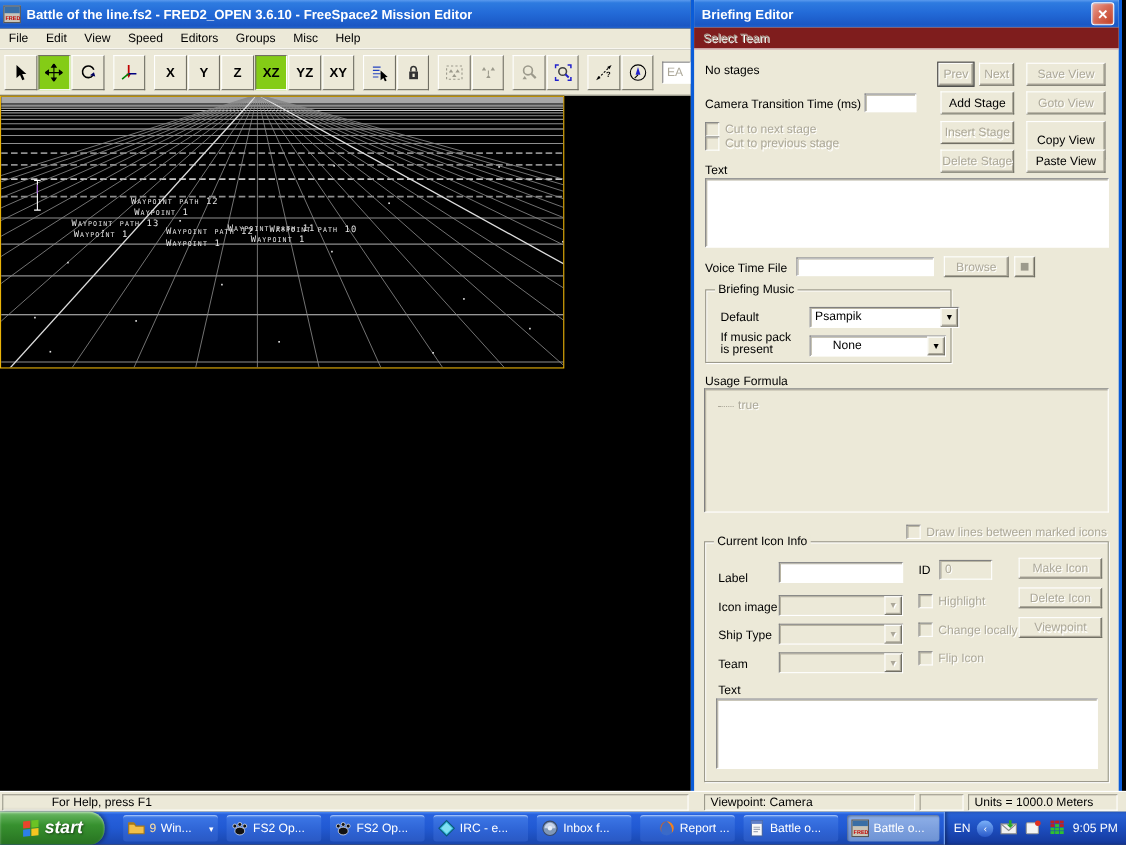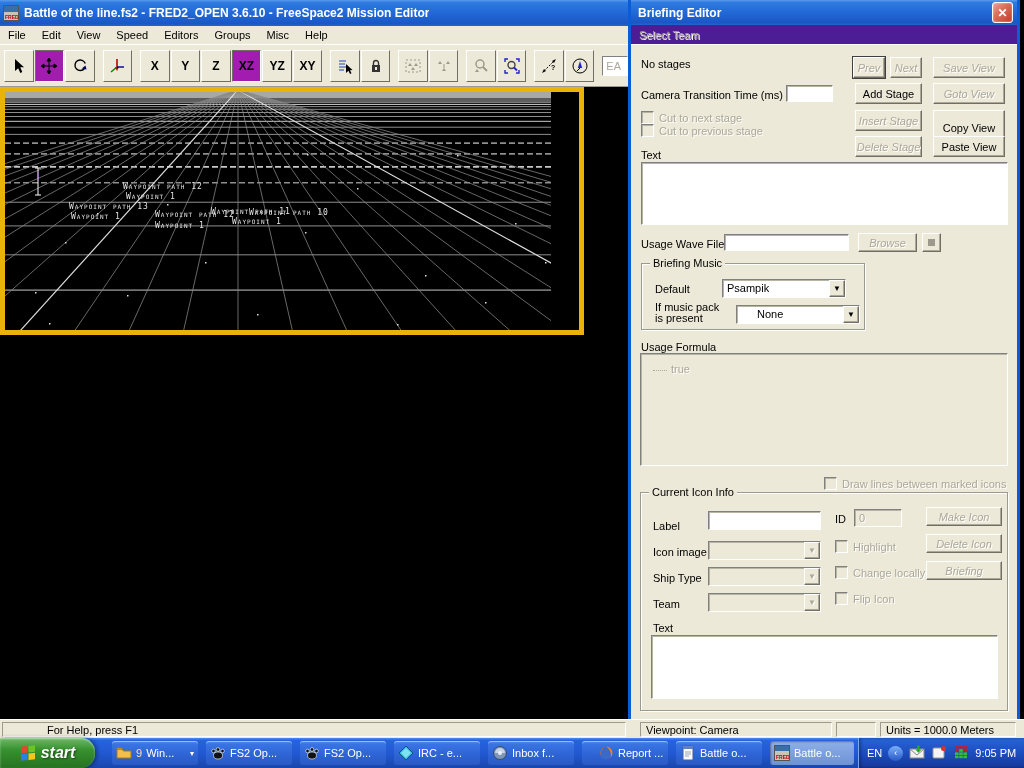--- a/index.html
+++ b/index.html
@@ -5,48 +5,48 @@
   * { margin:0; padding:0; box-sizing:border-box; }
   html,body { width:1024px; height:768px; overflow:hidden; font-family:"Liberation Sans", sans-serif; }
   #screen { position:relative; width:1024px; height:768px; background:#000; }
   .abs { position:absolute; }
 
   
   .raised { background:#ECE9D8; border:1px solid; border-color:#FFFFFF #716F64 #716F64 #FFFFFF; box-shadow: inset -1px -1px 0 #ACA899; }
   .sunken { background:#FFFFFF; border:1px solid; border-color:#808080 #FFFFFF #FFFFFF #808080; box-shadow: inset 1px 1px 0 #B8B4A2; }
   .sunken-flat { background:#ECE9D8; border:1px solid; border-color:#808080 #FFFFFF #FFFFFF #808080; box-shadow: inset 1px 1px 0 #B8B4A2; }
   .btn { font-size:11px; color:#000; display:flex; align-items:center; justify-content:center; cursor:default; }
-  .btn.disabled { color:#ACA899; text-shadow:1px 1px 0 #fff;font-style:italic; }
+  .btn.disabled { color:#ACA899; text-shadow:1px 1px 0 #fff; }
   .groupbox { border:1px solid #9C9A8C; box-shadow: inset 1px 1px 0 #fff, 1px 1px 0 #fff; }
   .grouplabel { position:absolute; top:-7px; left:8px; background:#ECE9D8; padding:0 3px; font-size:11px; }
   .lbl { font-size:11px; color:#000; white-space:nowrap; }
   .lbl.gray { color:#ACA899; text-shadow:1px 1px 0 #fff; }
   .cb { width:13px; height:13px; background:#ECE9D8; border:1px solid; border-color:#808080 #FFFFFF #FFFFFF #808080; box-shadow: inset 1px 1px 0 #B8B4A2; }
 
   
   .xp-title { background:linear-gradient(180deg,#5A9AEE 0%,#2E7BE0 10%,#236BD8 45%,#1A57C4 90%,#2364CE 100%); color:#fff; font-weight:bold; font-size:12px; display:flex; align-items:center; }
   .xp-close { width:21px; height:21px; border-radius:3px; border:1px solid #fff; background:linear-gradient(135deg,#E8A398 0%,#D9705C 40%,#C03C22 100%); color:#fff; font-weight:bold; font-size:12px; display:flex; align-items:center; justify-content:center; box-shadow: inset 0 0 2px rgba(255,255,255,.6); }
 
   
   #menubar { left:0; top:26px; width:628px; height:19px; background:#ECE9D8; display:flex; align-items:center; border-bottom:1px solid #fff; }
   .menu-item { padding:2px 8px; font-size:11px; color:#000; }
   #toolbar { left:0; top:45px; width:628px; height:42px; background:#ECE9D8; border-bottom:1px solid #9C9A8C; display:flex; align-items:center; padding-left:4px; }
   .tbtn { width:30px; height:32px; margin-right:1px; display:flex; align-items:center; justify-content:center; background:#ECE9D8; border:1px solid; border-color:#FFFFFF #716F64 #716F64 #FFFFFF; font-size:12px; font-weight:bold; }
-  .tbtn.toggled { background:#a21caf; border-color:#716F64 #FFFFFF #FFFFFF #716F64; }
+  .tbtn.toggled { background:#84cc16; border-color:#716F64 #FFFFFF #FFFFFF #716F64; }
   .tsep { width:7px; height:32px; }
   .ea-box { width:26px; height:20px; background:#fff; border:1px solid; border-color:#808080 #fff #fff #808080; color:#ACA899; font-size:11px; display:flex; align-items:center; padding-left:3px; overflow:hidden; }
 
   
-  #viewport { left:0; top:87px; width:584px; height:248px; background:#000; border:5px solid #eab308; overflow:hidden; }
+  #viewport { left:0; top:87px; width:513px; height:248px; background:#000; border:1px solid #eab308; overflow:hidden; }
   .wp-label { position:absolute; color:#E4E4E4; font-family:"DejaVu Sans Mono", monospace; font-size:8px; font-variant:small-caps; letter-spacing:1px; white-space:nowrap; }
 
   
   #briefing-dialog { left:628px; top:0; width:392px; height:726px; background:#ECE9D8; border:3px solid #0A5CD8; border-top:0; }
   #briefing-dialog .xp-title { position:absolute; left:0; top:0; width:386px; height:25px; padding-left:7px; border-radius:0; }
-  #dlg-menubar { position:absolute; left:0; top:25px; width:386px; height:20px; background:#4c1d95; border-bottom:1px solid #fff; display:flex; align-items:center; }
+  #dlg-menubar { position:absolute; left:0; top:25px; width:386px; height:20px; background:#7f1d1d; border-bottom:1px solid #fff; display:flex; align-items:center; }
 
   
   #statusbar { left:0; top:719px; width:1024px; height:19px; background:#ECE9D8; border-top:1px solid #fff; font-size:11px; }
   .status-panel { position:absolute; top:2px; height:15px; border:1px solid; border-color:#9C9A8C #FFFFFF #FFFFFF #9C9A8C; padding:1px 5px; font-size:11px; color:#000; white-space:nowrap; overflow:hidden; }
   #taskbar { left:0; top:738px; width:1024px; height:30px; background:linear-gradient(180deg,#4C8BF5 0%,#2862DE 8%,#2159D2 50%,#1A46AC 100%); }
   #start-btn { position:absolute; left:0; top:0; width:95px; height:30px; border-radius:0 14px 14px 0; background:linear-gradient(180deg,#6CBA66 0%,#37912F 40%,#277221 100%); box-shadow: inset 0 1px 2px rgba(255,255,255,.5), 2px 0 4px rgba(0,0,0,.4); display:flex; align-items:center; justify-content:center; gap:5px; color:#fff; font-size:16px; font-weight:bold; font-style:italic; text-shadow:1px 1px 2px rgba(0,0,0,.5); }
   .task-btn { position:absolute; top:3px; height:24px; width:86px; border-radius:3px; background:linear-gradient(180deg,#5A92F2 0%,#3A74E4 12%,#2E63D4 60%,#2A59C4 100%); box-shadow: inset 0 1px 0 rgba(255,255,255,.4); color:#fff; font-size:11px; display:flex; align-items:center; padding:0 4px; gap:4px; white-space:nowrap; overflow:hidden; }
   .task-btn.active { background:linear-gradient(180deg,#8FB0E8 0%,#7DA0DE 50%,#6E93D4 100%); box-shadow: inset 1px 1px 2px rgba(0,0,0,.35); }
   .task-label { overflow:hidden; text-overflow:clip; }
   #tray { position:absolute; right:0; top:0; width:166px; height:30px; background:linear-gradient(180deg,#2A64D8 0%,#1C4DBE 50%,#15389A 100%); border-left:1px solid #7CA6EE; box-shadow: inset 2px 0 3px rgba(0,0,0,.3); display:flex; align-items:center; gap:6px; padding-left:8px; color:#fff; font-size:11px; }
@@ -313,32 +313,32 @@
     <span class="abs lbl gray" style="left:28px;top:125px;">Cut to previous stage</span>
 
     <div class="abs raised btn disabled" style="left:224px;top:110px;width:67px;height:21px;">Insert Stage</div>
     <div class="abs raised btn" style="left:302px;top:110px;width:72px;height:35px;">Copy View</div>
     <div class="abs raised btn disabled" style="left:224px;top:136px;width:67px;height:21px;">Delete Stage</div>
     <div class="abs raised btn" style="left:302px;top:136px;width:72px;height:21px;">Paste View</div>
 
     <div class="abs lbl" style="left:10px;top:149px;">Text</div>
     <div class="abs sunken" style="left:10px;top:162px;width:367px;height:63px;"></div>
 
-    <div class="abs lbl" style="left:10px;top:238px;">Usage Wave File</div>
+    <div class="abs lbl" style="left:10px;top:238px;">Voice Time File</div>
     <input class="abs sunken" disabled="" style="left: 93px; top: 234px; width: 125px; height: 17px; font-size: 11px; background: rgb(255, 255, 255);" value="">
     <div class="abs raised btn disabled" style="left:227px;top:233px;width:59px;height:19px;">Browse</div>
     <div class="abs raised btn" style="left:291px;top:233px;width:19px;height:19px;">
         <span style="width:7px;height:7px;background:#9C9A8C;display:inline-block;"></span>
       </div>
 
     <div class="abs groupbox" style="left:10px;top:263px;width:224px;height:67px;">
       <span class="grouplabel">Briefing Music</span>
     </div>
     <div class="abs lbl" style="left:24px;top:283px;">Default</div>
-    <div class="abs sunken" style="left:91px;top:279px;width:124px;height:19px;padding-left:25px;">
+    <div class="abs sunken" style="left:105px;top:279px;width:136px;height:19px;padding-left:25px;">
       <span class="lbl" style="position:absolute;left:4px;top:2px;">Psampik</span>
       <span class="raised btn" style="position:absolute;right:0;top:0;width:16px;height:17px;font-size:8px;">▼</span>
     </div>
     <div class="abs lbl" style="left:24px;top:301px;">If music pack</div>
     <div class="abs lbl" style="left:24px;top:312px;">is present</div>
     <div class="abs sunken" style="left:105px;top:305px;width:124px;height:19px;">
       <span class="lbl" style="position:absolute;left:4px;top:2px;padding-left:16px;">None</span>
       <span class="raised btn" style="position:absolute;right:0;top:0;width:16px;height:17px;font-size:8px;">▼</span>
     </div>
 
@@ -366,21 +366,21 @@
     <span class="abs cb" style="left:204px;top:540px;"></span>
     <span class="abs lbl gray" style="left:222px;top:541px;">Highlight</span>
     <div class="abs raised btn disabled" style="left:295px;top:534px;width:76px;height:19px;">Delete Icon</div>
 
     <div class="abs lbl" style="left:22px;top:572px;">Ship Type</div>
     <div class="abs sunken-flat" style="left:77px;top:567px;width:113px;height:19px;">
         <span class="raised btn disabled" style="position:absolute;right:0;top:0;width:16px;height:17px;font-size:8px;">▼</span>
       </div>
     <span class="abs cb" style="left:204px;top:566px;"></span>
     <span class="abs lbl gray" style="left:222px;top:567px;">Change locally</span>
-    <div class="abs raised btn disabled" style="left:295px;top:561px;width:76px;height:19px;">Briefing</div>
+    <div class="abs raised btn disabled" style="left:295px;top:561px;width:76px;height:19px;">Viewpoint</div>
 
     <div class="abs lbl" style="left:22px;top:598px;">Team</div>
     <div class="abs sunken-flat" style="left:77px;top:593px;width:113px;height:19px;">
         <span class="raised btn disabled" style="position:absolute;right:0;top:0;width:16px;height:17px;font-size:8px;">▼</span>
       </div>
     <span class="abs cb" style="left:204px;top:592px;"></span>
     <span class="abs lbl gray" style="left:222px;top:593px;">Flip Icon</span>
 
     <div class="abs lbl" style="left:22px;top:622px;">Text</div>
     <div class="abs sunken" style="left:20px;top:635px;width:347px;height:64px;"></div>

